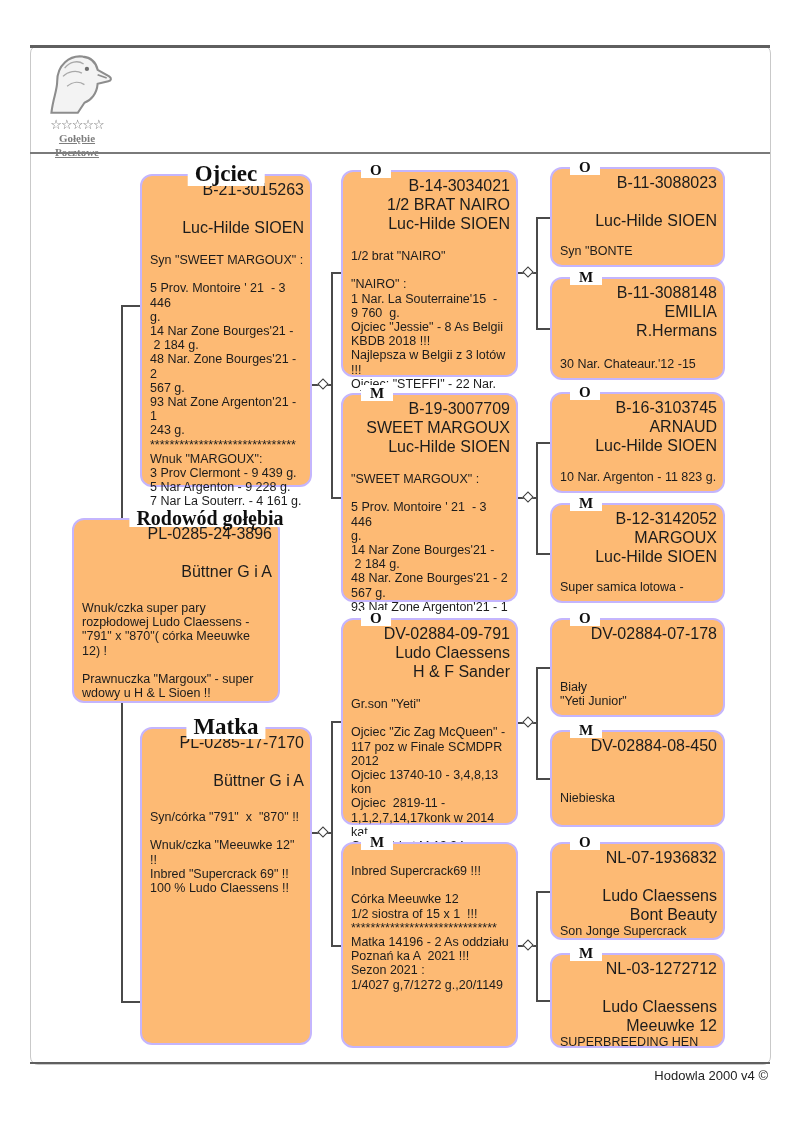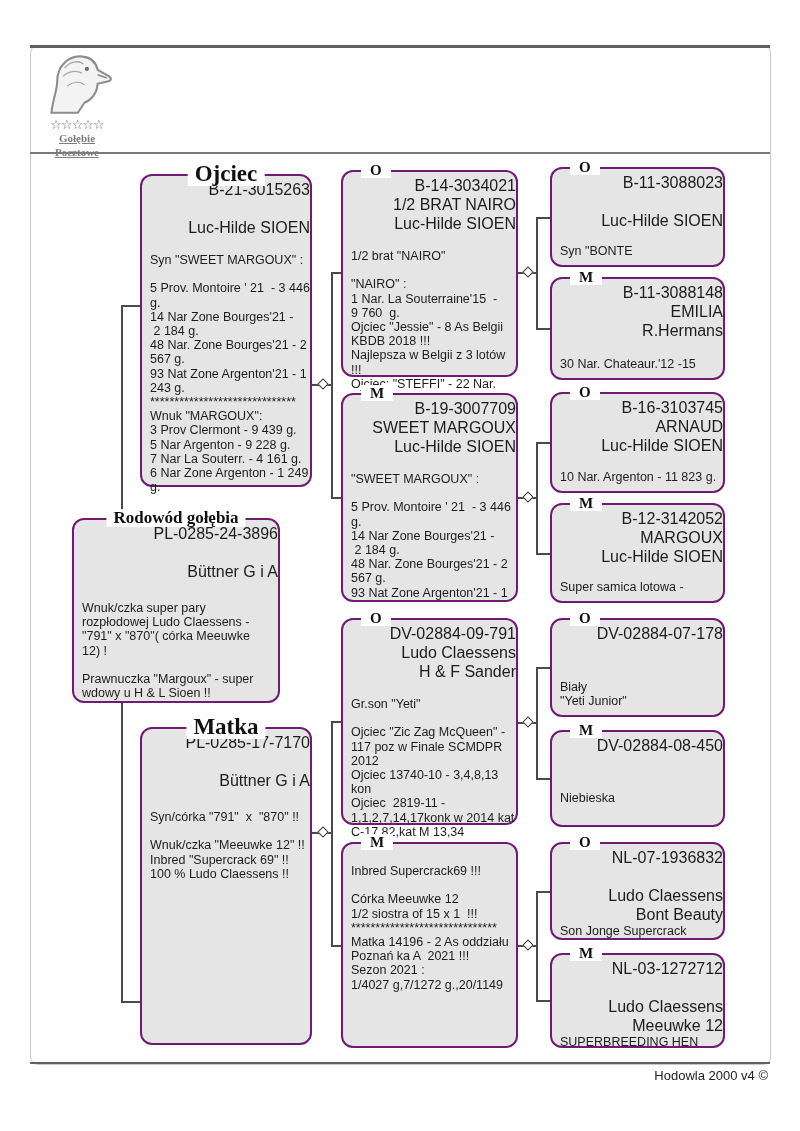--- a/index.html
+++ b/index.html
@@ -16,27 +16,27 @@
   .logo { position:absolute; left:34px; top:50px; width:86px; text-align:center; }
   .logo .stars { font-size:13px; letter-spacing:-1px; color:#6f6f6f; line-height:13px; margin-top:-2px; }
   .logo .brand { font-family:"Liberation Serif","DejaVu Serif",serif; font-weight:bold;
                  color:#7d7d7d; font-size:11px; line-height:14px;text-decoration:underline; }
   .owner-block { position:absolute; left:116px; top:53px; }
   .owner-block h1 { margin:0; font-size:30px; line-height:34px; font-weight:bold; color:#111;
                     display:inline-block; border-bottom:3px solid #2b2b2b; padding:0 26px 1px 0; }
   .addr { margin-top:7px; font-size:15px; line-height:18.5px; white-space:pre-wrap; color:#1c1c1c; }
 
   
-  .pbox { position:absolute; border:2px solid #701a75; border-radius:12px; background:#e5e5e5;
-          padding:4px 0 4px 8px; box-sizing:border-box; }
+  .pbox { position:absolute; border:2px solid #c4b5fd; border-radius:12px; background:#fdba74;
+          padding:4px 6px 4px 8px; box-sizing:border-box; }
   .plabel { position:absolute; top:-14px; left:50%; transform:translateX(-50%);
             background:#fff; padding:0 7px; white-space:nowrap; color:#0f0f0f;
             font-family:"Liberation Serif","DejaVu Serif",serif; font-weight:bold;
             font-size:23px; line-height:24px; }
-  .plabel.small-label { font-size:17px; line-height:18px; top:-11px; }
+  .plabel.small-label { font-size:20px; line-height:18px; top:-11px;margin-left:34px; }
   .pmarker { position:absolute; top:-10px; left:18px; background:#fff; padding:0 9px;
              font-family:"Liberation Serif","DejaVu Serif",serif; font-weight:bold;
              font-size:15px; line-height:16px; color:#0f0f0f; }
   .box-title { white-space:pre-wrap; font-size:16px; line-height:19px;text-align:right; }
   .box-details { white-space:pre-wrap; font-size:12.5px; line-height:14.2px; margin-top:16px; }
   .mt20 { margin-top:20px; }
   .g3 { display:flex; flex-direction:column; }
   .g3 .box-details { margin-top:auto; padding-bottom:3px; }
   .g3 .box-details.raised { margin-bottom:13px; }
 

